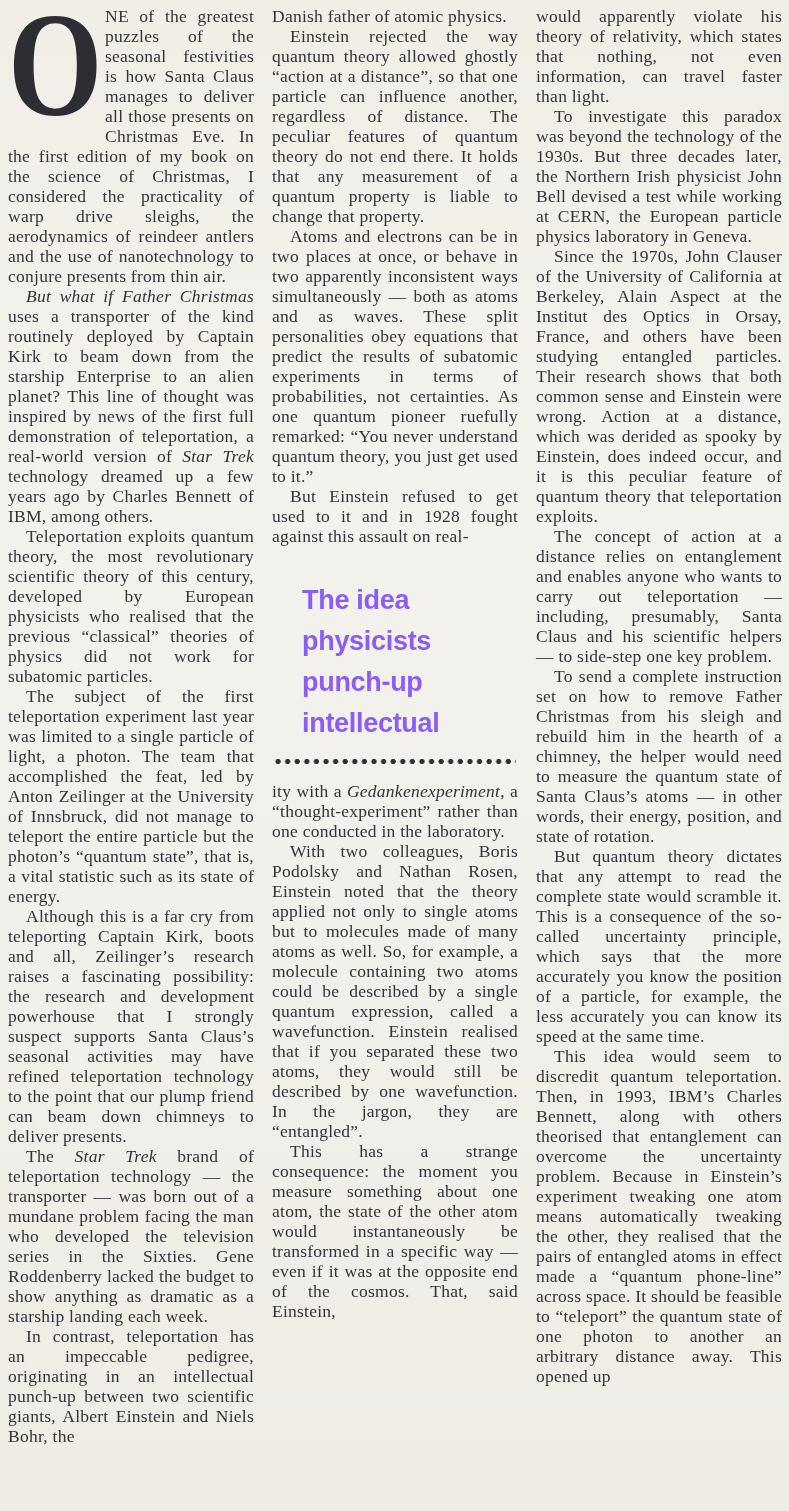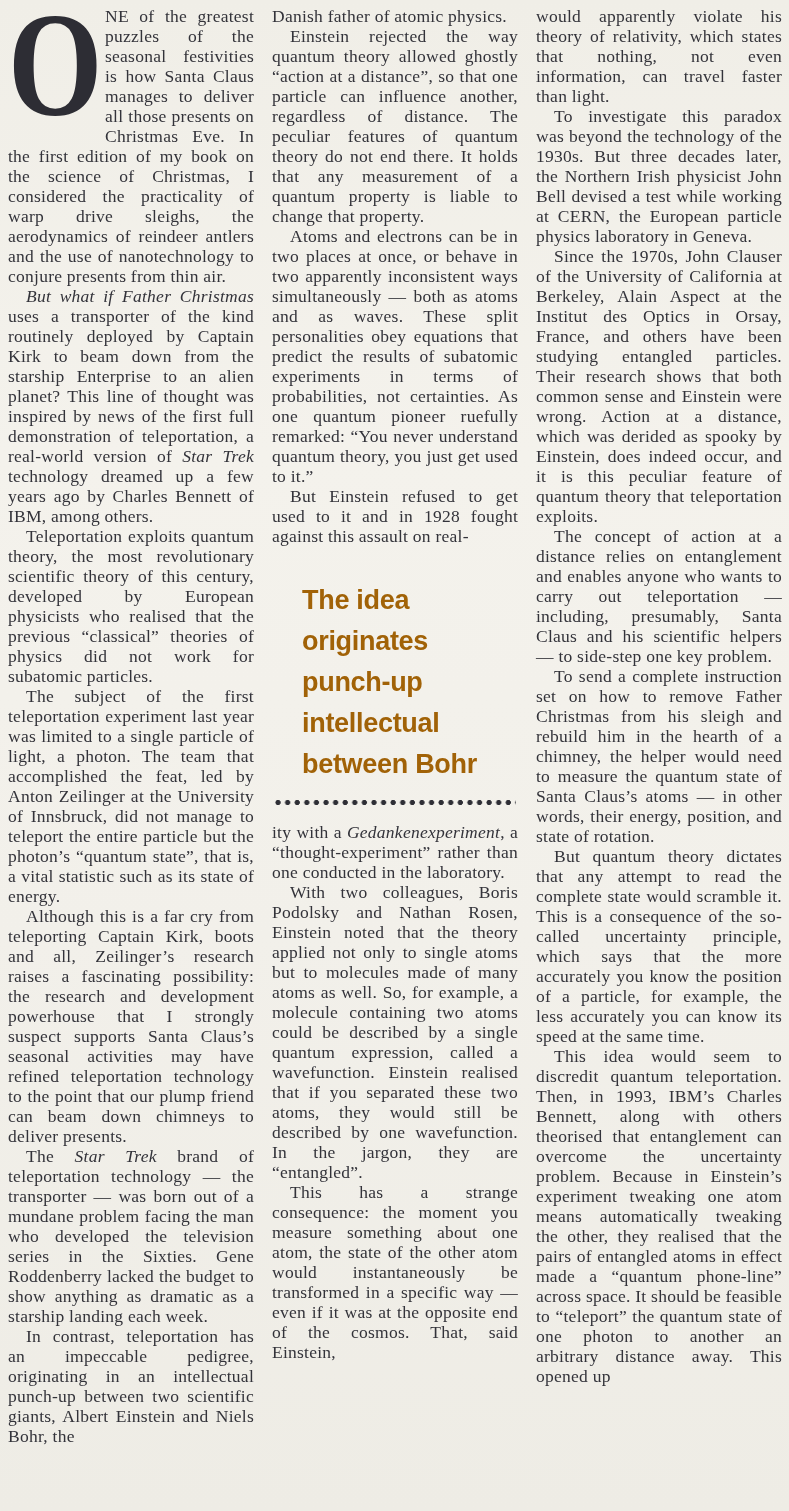--- a/index.html
+++ b/index.html
@@ -53,21 +53,21 @@
     transform-origin: 0 50%;
   }
   .pullquote {
     font-family: "Liberation Sans", sans-serif;
     font-weight: bold;
     font-size: 27px;
     line-height: 41px;
     letter-spacing: -0.3px;
     padding-left: 30px;
     margin: 34px 0 10px 0;
-    color: #a16207;
+    color: #8b5cf6;
     text-align: left;
     text-indent: 0;
   }
   .dotted-rule {
     height: 7px;
     margin: 14px 2px 16px 2px;
     background-image: radial-gradient(circle at 4px 3.5px, #2e2e35 2.3px, rgba(0,0,0,0) 2.9px);
     background-size: 9.6px 7px;
     background-repeat: repeat-x;
   }
@@ -85,24 +85,23 @@
       <p><span>The </span><span class="ital">Star Trek</span><span> brand of teleportation technology — the transporter — was born out of a mundane problem facing the man who developed the television series in the Sixties. Gene Roddenberry lacked the budget to show anything as dramatic as a starship landing each week.</span></p>
       <p><span>In contrast, teleportation has an impeccable pedigree, originating in an intellectual punch-up between two scientific giants, Albert Einstein and Niels Bohr, the</span></p>
     </div>
   <div class="col">
       <p class="no-indent"><span>Danish father of atomic physics.</span></p>
       <p><span>Einstein rejected the way quantum theory allowed ghostly “action at a distance”, so that one particle can influence another, regardless of distance. The peculiar features of quantum theory do not end there. It holds that any measurement of a quantum property is liable to change that property.</span></p>
       <p><span>Atoms and electrons can be in two places at once, or behave in two apparently inconsistent ways simultaneously — both as atoms and as waves. These split personalities obey equations that predict the results of subatomic experiments in terms of probabilities, not certainties. As one quantum pioneer ruefully remarked: “You never understand quantum theory, you just get used to it.”</span></p>
       <p><span>But Einstein refused to get used to it and in 1928 fought against this assault on real-</span></p>
       <div class="pullquote">
         <div>The idea</div>
-        <div>originates</div>
+        <div>physicists</div>
         <div>punch-up</div>
         <div>intellectual</div>
-        <div>between Bohr</div>
       </div>
       <div class="dotted-rule"></div>
       <p class="no-indent"><span>ity with a </span><span class="ital">Gedankenexperiment</span><span>, a “thought-experiment” rather than one conducted in the laboratory.</span></p>
       <p><span>With two colleagues, Boris Podolsky and Nathan Rosen, Einstein noted that the theory applied not only to single atoms but to molecules made of many atoms as well. So, for example, a molecule containing two atoms could be described by a single quantum expression, called a wavefunction. Einstein realised that if you separated these two atoms, they would still be described by one wavefunction. In the jargon, they are “entangled”.</span></p>
       <p><span>This has a strange consequence: the moment you measure something about one atom, the state of the other atom would instantaneously be transformed in a specific way — even if it was at the opposite end of the cosmos. That, said Einstein,</span></p>
     </div>
   <div class="col">
       <p class="no-indent"><span>would apparently violate his theory of relativity, which states that nothing, not even information, can travel faster than light.</span></p>
       <p><span>To investigate this paradox was beyond the technology of the 1930s. But three decades later, the Northern Irish physicist John Bell devised a test while working at CERN, the European particle physics laboratory in Geneva.</span></p>
       <p><span>Since the 1970s, John Clauser of the University of California at Berkeley, Alain Aspect at the Institut des Optics in Orsay, France, and others have been studying entangled particles. Their research shows that both common sense and Einstein were wrong. Action at a distance, which was derided as spooky by Einstein, does indeed occur, and it is this peculiar feature of quantum theory that teleportation exploits.</span></p>

